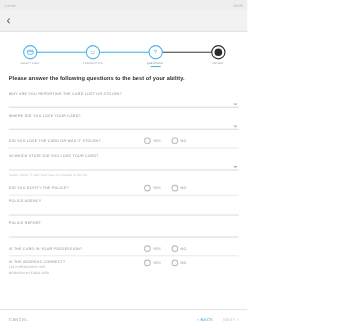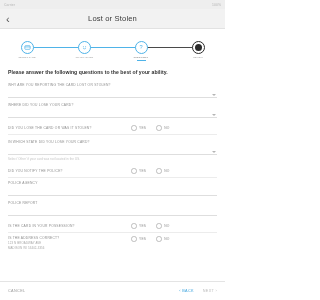--- a/index.html
+++ b/index.html
@@ -128,21 +128,20 @@
 
 <div id="app">
 
   <div class="statusbar">
     <span>Carrier</span>
     <span>100%</span>
   </div>
 
   <div class="navbar">
     <div class="back-chevron">‹</div>
-    <div class="nav-title">Lost or Stolen</div>
   </div>
 
   <div class="stepper">
     <div class="track">
       <div class="seg done" style="left:0; width:66%;"></div>
       <div class="seg todo" style="left:66%; width:34%;"></div>
     </div>
     <div class="steps">
 
       <div class="step">

